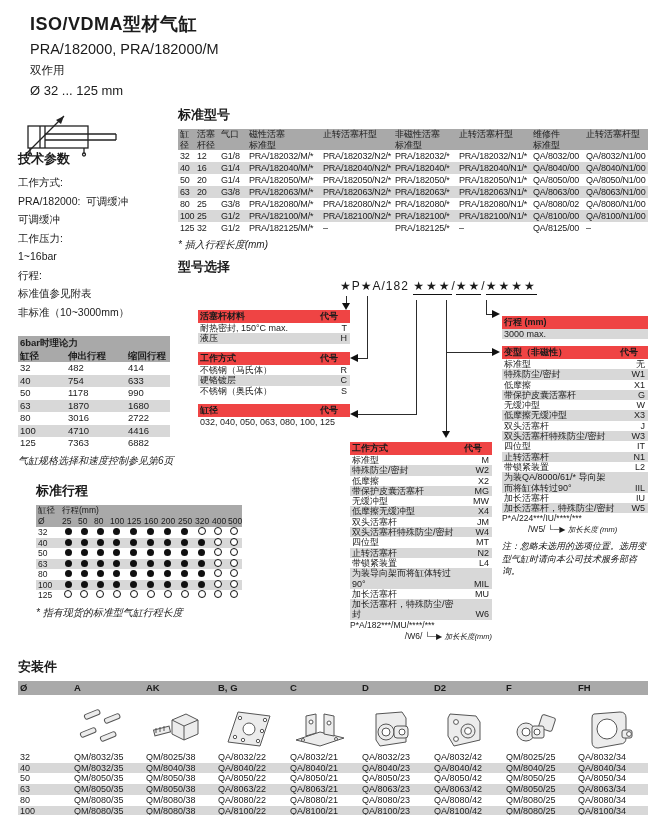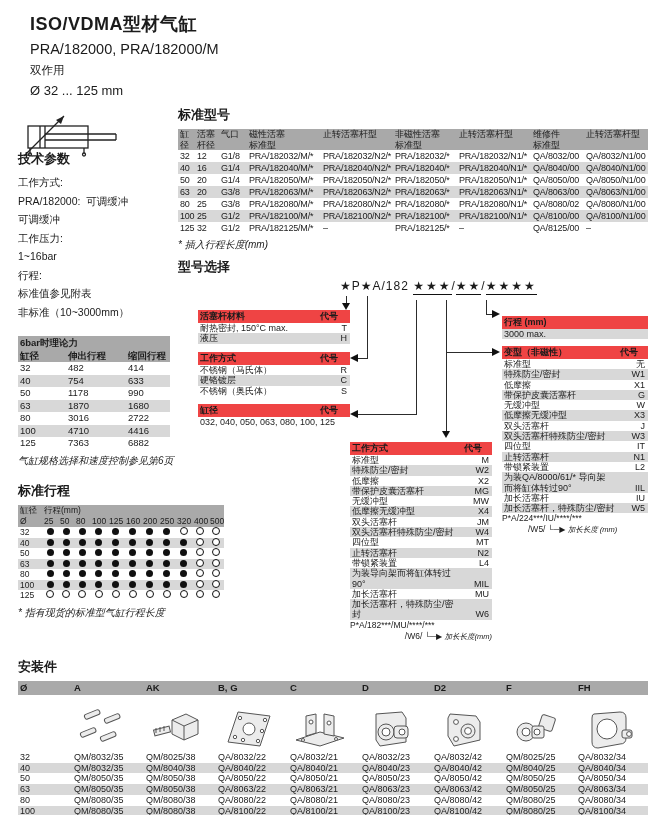--- a/index.html
+++ b/index.html
@@ -162,21 +162,21 @@
           <tr>
             <td>125</td>
             <td>7363</td>
             <td>6882</td>
           </tr>
         </tbody>
     </table>
     <div class="foot" style="margin-top:4px;">气缸规格选择和速度控制参见第6页</div>
   </div>
 
-  <div class="abs" style="left:18px;top:482px;">
+  <div class="abs" style="left:36px;top:482px;">
     <h3 class="sec-h">标准行程</h3>
     <table class="t-strk striped gh">
       <colgroup>
         <col style="width:24px">
           <col style="width:16px">
           <col style="width:16px">
           <col style="width:16px">
         <col style="width:17px">
           <col style="width:17px">
           <col style="width:17px">
@@ -700,20 +700,21 @@
     <div class="exline">
       <span>P*A/224***/IU/****/***</span>
     </div>
     <div class="exline" style="padding-left:26px;">
       <span>/W5/</span>
       <span class="exarrow">└─▶</span>
       <span class="exlabel">加长长度 (mm)</span>
     </div>
   </div>
 
+  <div class="abs note" style="left:502px;top:540px;width:146px;">注：忽略未选用的选项位置。选用变型气缸时请向本公司技术服务部咨询。</div>
 
   <div class="abs" style="left:18px;top:658px;">
     <h3 class="sec-h">安装件</h3>
     <table class="t-mnt striped">
       <colgroup>
         <col style="width:54px">
           <col style="width:72px">
           <col style="width:72px">
           <col style="width:72px">
         <col style="width:72px">

